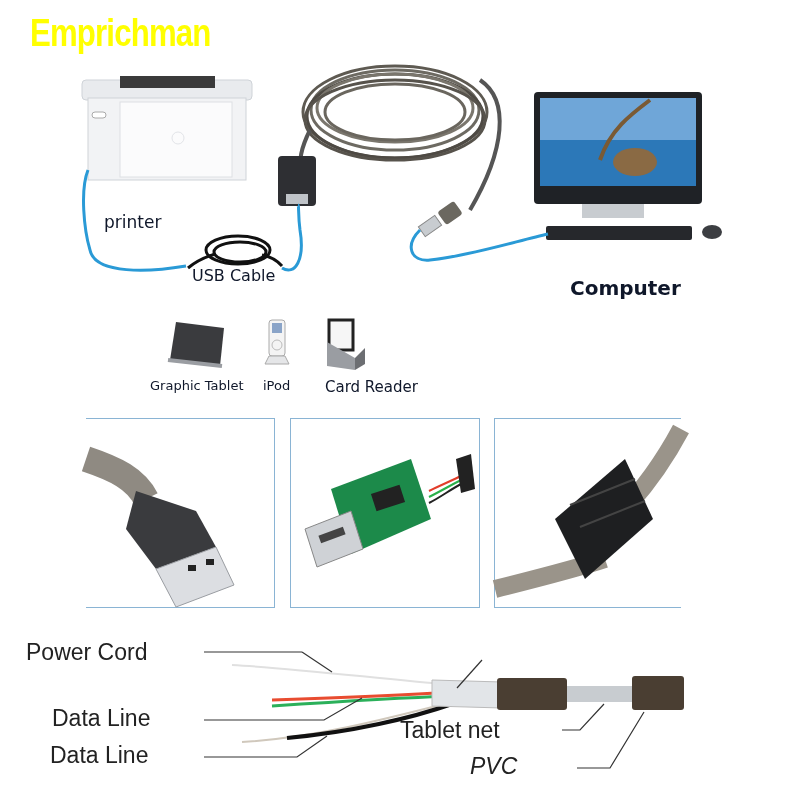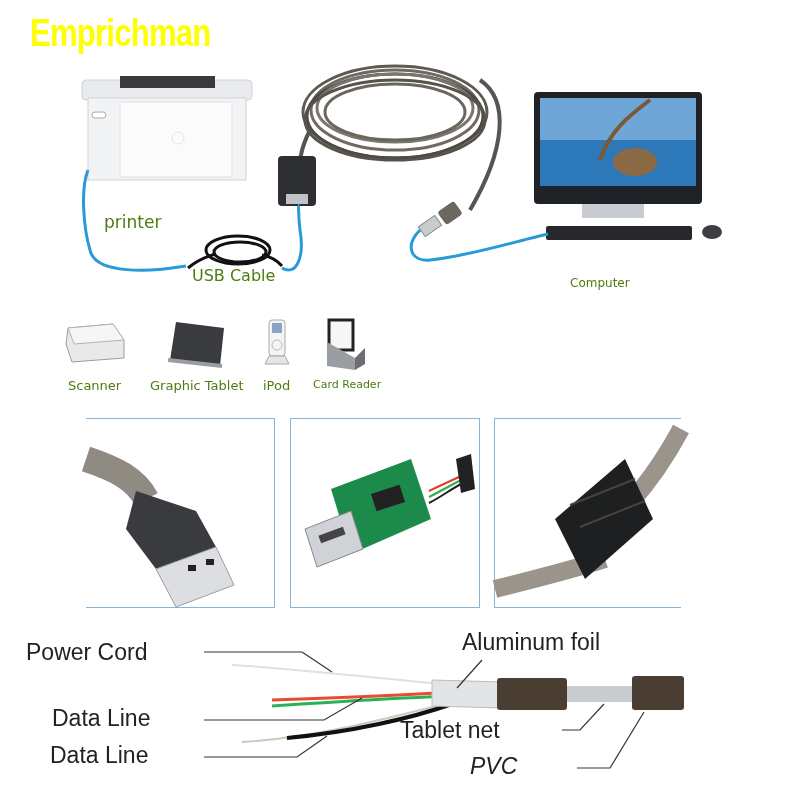--- a/index.html
+++ b/index.html
@@ -1,19 +1,19 @@
 <!DOCTYPE html>
 <html><head>
 <meta charset="utf-8">
 <style>
   html, body { margin: 0; padding: 0; }
   body { width: 800px; height: 800px; background: #ffffff; position: relative; overflow: hidden; font-family: "DejaVu Sans", sans-serif; }
   .abs { position: absolute; }
   .brand { left: 30px; top: 12px; font-family: "Liberation Sans", sans-serif; font-weight: bold; font-size: 38px; letter-spacing: -1px; transform: scaleX(0.82); transform-origin: left top; }
-  .label { color: #4d7c0f; font-family: "DejaVu Sans", sans-serif; }
+  .label { color: #0f172a; font-family: "DejaVu Sans", sans-serif; }
   .callout { font-family: "Liberation Sans", sans-serif; color: #222; font-size: 23px; }
   svg { overflow: visible; }
 </style>
 </head>
 <body>
 
 <div class="abs brand" style="color:#ffff00;">Emprichman</div>
 
 <div class="abs" style="left:0;top:40px;width:800px;height:270px;">
   <svg width="800" height="270">
@@ -65,31 +65,24 @@
     </g>
 
     <g fill="none" stroke="#2a9ad6" stroke-width="3">
       <path d="M88 130 C80 150, 84 190, 90 210 C95 235, 150 232, 186 226"></path>
       <path d="M282 228 C295 236, 305 220, 300 190 C298 175, 299 165, 298 165"></path>
       <path d="M420 190 C405 205, 410 222, 430 220 C470 216, 520 200, 548 194"></path>
     </g>
   </svg>
   <div class="abs label" style="left:104px;top:172px;font-size:17px;">printer</div>
   <div class="abs label" style="left:192px;top:226px;font-size:16px;">USB Cable</div>
-  <div class="abs label" style="left:570px;top:236px;font-size:12px;">Computer</div>
+  <div class="abs label" style="left:570px;top:236px;font-size:20px;font-weight:bold;">Computer</div>
 </div>
 
 <div class="abs" style="left:58px;top:318px;width:350px;height:90px;">
-  <div class="abs" style="left:0;top:0;width:80px;height:80px;">
-    <svg width="70" height="50">
-        <path d="M10 10 L55 6 L66 22 L66 40 L14 44 L8 26 Z" fill="#e8e9eb" stroke="#9a9da2"></path>
-        <path d="M10 10 L55 6 L66 22 L16 26 Z" fill="#f6f6f7" stroke="#b0b2b6"></path>
-      </svg>
-    <div class="abs label" style="left:10px;top:60px;font-size:13px;">Scanner</div>
-  </div>
   <div class="abs" style="left:205px;top:0;width:40px;height:80px;">
     <svg width="30" height="55">
         <rect x="6" y="2" width="16" height="36" rx="3" fill="#f4f4f4" stroke="#aaa"></rect>
         <rect x="9" y="5" width="10" height="10" fill="#8aa4c8"></rect>
         <circle cx="14" cy="27" r="5" fill="none" stroke="#bbb"></circle>
         <path d="M2 46 L26 46 L22 38 L6 38 Z" fill="#e5e6e8" stroke="#aaa"></path>
       </svg>
     <div class="abs label" style="left:0;top:60px;font-size:13px;">iPod</div>
   </div>
   <div class="abs" style="left:92px;top:0;width:100px;height:80px;">
@@ -98,21 +91,21 @@
         <path d="M18 42 L72 48" stroke="#9a9da2" stroke-width="4"></path>
       </svg>
     <div class="abs label" style="left:0;top:60px;font-size:13px;white-space:nowrap;">Graphic Tablet</div>
   </div>
   <div class="abs" style="left:255px;top:0;width:95px;height:80px;">
     <svg width="60" height="55">
         <rect x="16" y="2" width="24" height="30" fill="#f6f6f6" stroke="#222" stroke-width="3"></rect>
         <path d="M14 24 L42 40 L42 52 L14 48 Z" fill="#9a9da2"></path>
         <path d="M42 40 L52 30 L52 46 L42 52 Z" fill="#6c6e72"></path>
       </svg>
-    <div class="abs label" style="left:0;top:60px;font-size:11px;white-space:nowrap;">Card Reader</div>
+    <div class="abs label" style="left:12px;top:60px;font-size:15px;white-space:nowrap;">Card Reader</div>
   </div>
 </div>
 
 <div class="abs" style="left:86px;top:418px;width:594px;height:192px;">
   <div class="abs" style="left:0;top:0;width:188px;height:188px;border-top:1.5px solid #8ab4d4;border-right:1.5px solid #8ab4d4;border-bottom:1.5px solid #8ab4d4;">
     <svg width="188" height="188">
       <path d="M0 40 C30 50, 50 60, 60 80" stroke="#8f8a82" stroke-width="26" fill="none"></path>
       <path d="M50 72 L110 92 L130 128 L70 150 L40 110 Z" fill="#3a3b3e"></path>
       <path d="M70 150 L130 128 L148 166 L90 188 Z" fill="#dcdee2" stroke="#9a9da2"></path>
       <rect x="102" y="146" width="8" height="6" fill="#222"></rect>
@@ -165,16 +158,15 @@
       <path d="M172 100 L292 100 L330 78"></path>
       <path d="M172 137 L265 137 L295 116"></path>
       <path d="M450 40 L425 68"></path>
       <path d="M530 110 L548 110 L572 84"></path>
       <path d="M545 148 L578 148 L612 92"></path>
     </g>
   </svg>
   <div class="abs callout" style="left:26px;top:19px;">Power Cord</div>
   <div class="abs callout" style="left:52px;top:85px;">Data Line</div>
   <div class="abs callout" style="left:50px;top:122px;">Data Line</div>
-  <div class="abs callout" style="left:462px;top:9px;">Aluminum foil</div>
   <div class="abs callout" style="left:400px;top:97px;">Tablet net</div>
   <div class="abs callout" style="left:470px;top:133px;font-style:italic;">PVC</div>
 </div>
 
 </body></html>

